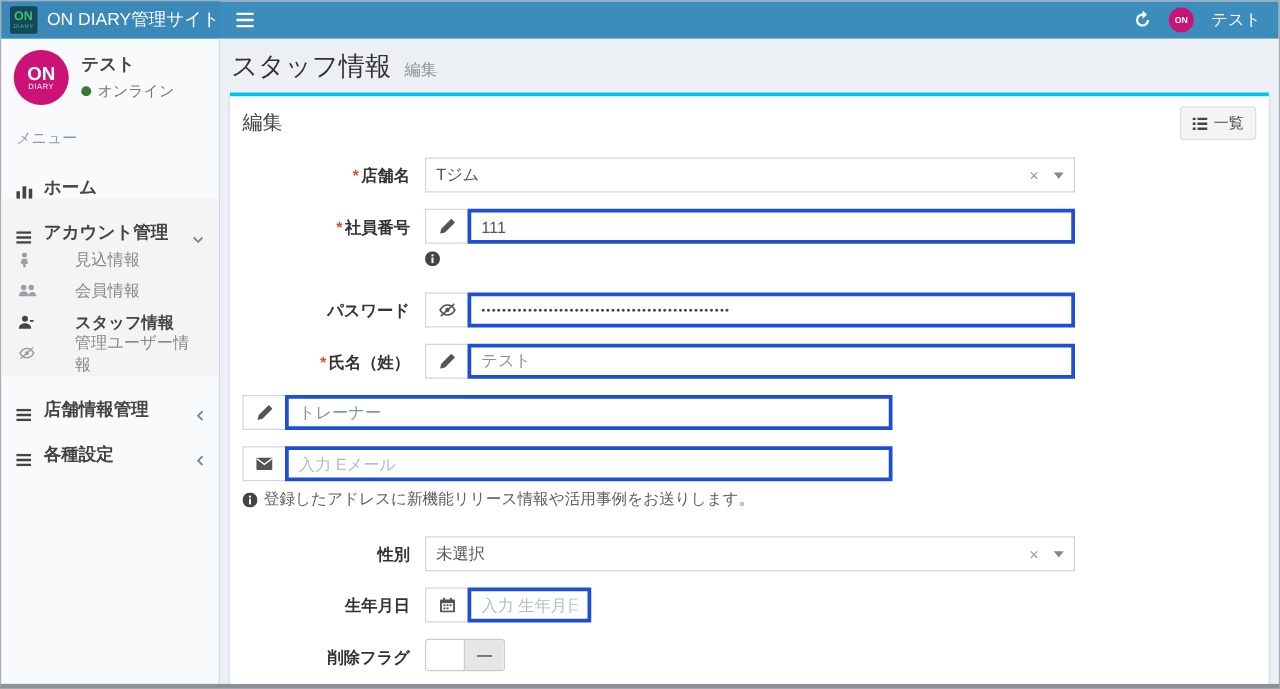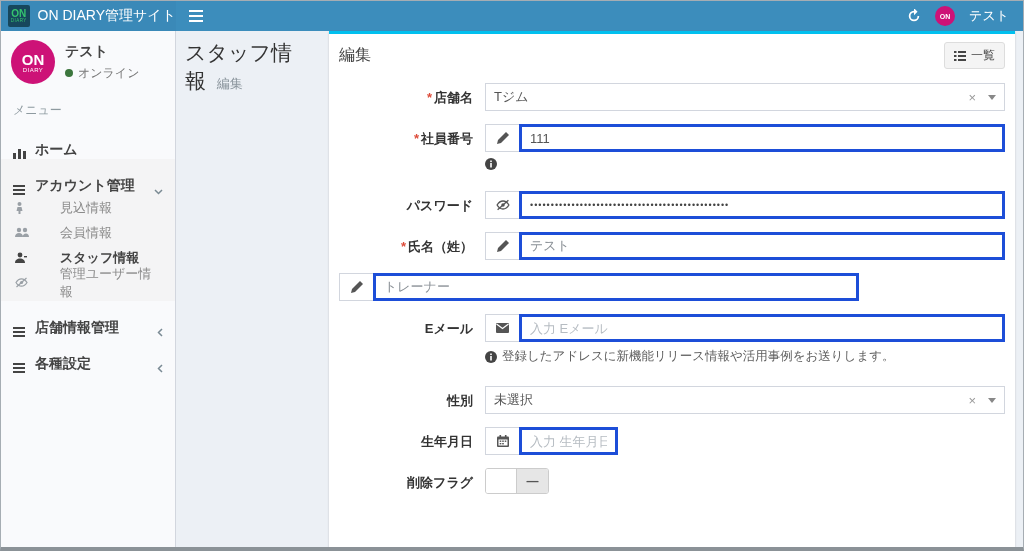--- a/index.html
+++ b/index.html
@@ -42,21 +42,21 @@
   .mi { display:flex; align-items:flex-end; height:36px; padding:0 12px; font-size:14px; font-weight:600; color:#444; cursor:pointer; }
   .mi .micon { width:22px; display:flex; align-items:center; color:#444; }
   .mi .chev { margin-left:auto; color:#7a8a94; display:flex; }
   .treeview-open { background:#f4f4f5; padding-bottom:6px; }
   .smi { display:flex; align-items:center; height:25px; padding:0 12px 0 14px; font-size:13px; color:#8a8a8a; cursor:pointer;gap:24px; }
   .smi .micon { width:21px; display:flex; align-items:center; color:#9aa0a6; }
   .smi.active { color:#444; font-weight:600; }
   .smi.active .micon { color:#444; }
 
   
-  .content { flex:1; background:#ecf0f5; min-width:0; display:flex; flex-direction:row; }
+  .content { flex:1; background:#ecf0f5; min-width:0; display:flex; flex-direction:column; }
   .content-header { padding:8px 15px 7px 9px; }
   .page-title { font-size:21px; font-weight:400; color:#333; display:inline; }
   .page-subtitle { font-size:13px; color:#8a949c; margin-left:7px; }
 
   .box { background:#fff; margin:0 8px; border-top:3px solid #00c0ef; box-shadow:0 1px 2px rgba(0,0,0,.18); flex:0 0 auto; }
   .box-header { display:flex; align-items:center; justify-content:space-between; padding:8px 10px 6px 10px; }
   .box-title { font-size:16px; color:#444; }
   .btn-list { display:flex; align-items:center; gap:5px; background:#f4f4f4; border:1px solid #ddd; color:#444; font-size:12px; padding:4px 9px; border-radius:3px; cursor:pointer; }
 
   .box-body { padding:8px 10px 2px 10px; }
@@ -353,21 +353,20 @@
                   <svg width="12" height="12" viewBox="0 0 12 12">
                       <path d="M0 12l1-4 8-8 3 3-8 8z" fill="#555"></path>
                     </svg>
                 </span>
                 <input type="text" class="graytext" value="トレーナー" style="">
               </div>
             </div>
           </div>
 
           <div class="frow mb-lg">
-            <div class="lbl"><span>Eメール</span></div>
             <div class="ctrl">
               <div class="igroup">
                 <span class="iaddon">
                   <svg width="13" height="10" viewBox="0 0 13 10">
                       <rect width="13" height="10" rx="1" fill="#555"></rect>
                       <path d="M0.5 1l6 4.5 6-4.5" stroke="#fff" stroke-width="1.2" fill="none"></path>
                     </svg>
                 </span>
                 <input type="text" placeholder="入力 Eメール" style="">
               </div>

